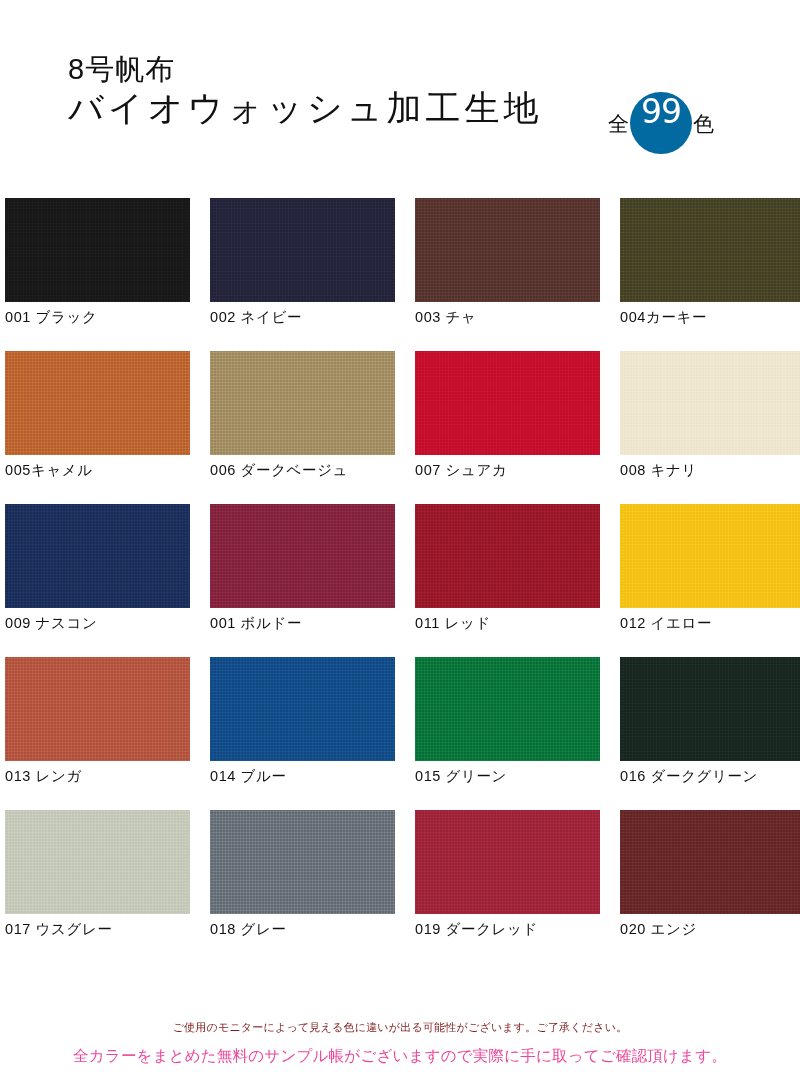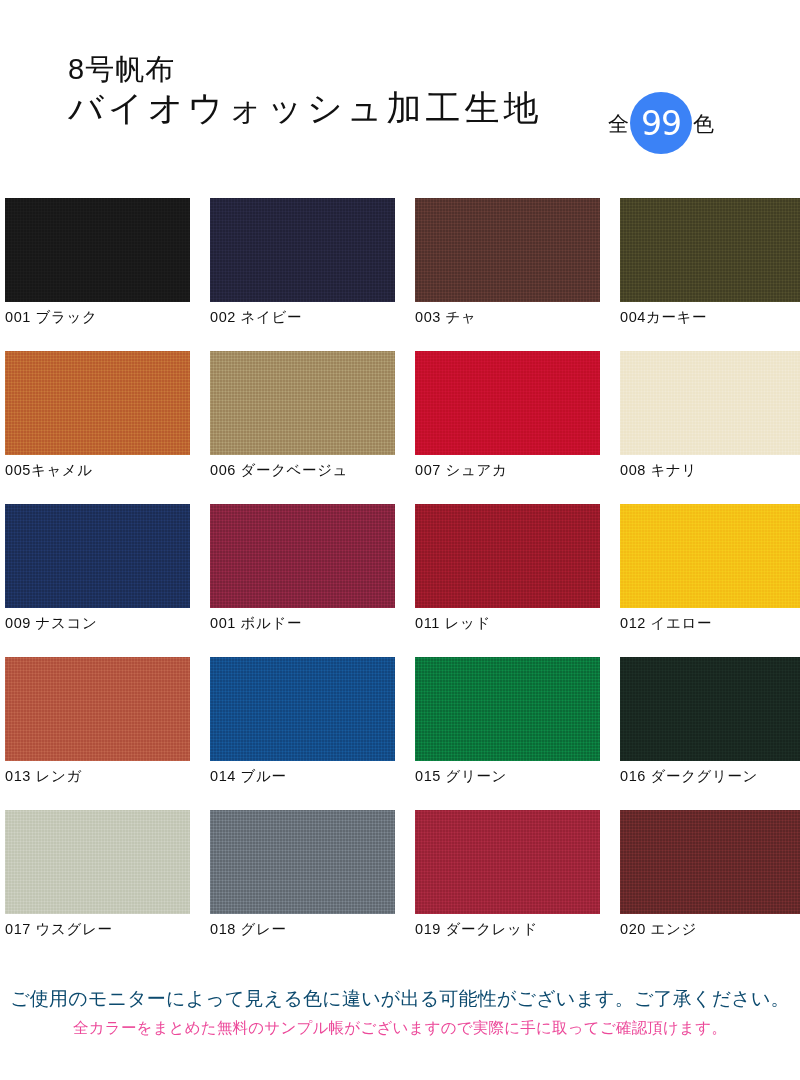--- a/index.html
+++ b/index.html
@@ -33,22 +33,22 @@
     position:absolute;left:608px;top:92px;
     display:flex;align-items:center;height:62px;
   }
   .badge-pre,.badge-post{
     font-size:21px;color:#111;line-height:1;
   }
   .badge-pre{margin-right:1px;}
   .badge-post{margin-left:1px;}
   .badge-circle{
     width:62px;height:62px;border-radius:50%;
-    background:#3b82f6;
-    display:flex;align-items:center;justify-content:center;
+    background:#0369a1;
+    display:flex;justify-content:center;
     color:#fff;font-size:33px;letter-spacing:-1px;
     font-family:"DejaVu Sans",sans-serif;
   }
 
   
   .swatch-grid{
     position:absolute;left:0;top:198px;
     width:800px;
     display:grid;
     grid-template-columns:repeat(4,185px);
@@ -86,24 +86,25 @@
     white-space:nowrap;
     font-family:"Liberation Sans","DejaVu Sans",sans-serif;
   }
 
   
   .footer{
     position:absolute;left:0;top:985px;width:800px;
     text-align:center;
   }
   .footer-note-red{
-    color:#0c4a6e;
-    font-size:19px;
+    color:#7f1d1d;
+    font-size:11px;
     line-height:28px;
     letter-spacing:.2px;
+    margin-top:28px;
   }
   .footer-note-black{
     color:#ec4899;
     font-size:15.5px;
     line-height:30px;
     letter-spacing:.2px;
   }
 </style>
 </head>
 <body>

